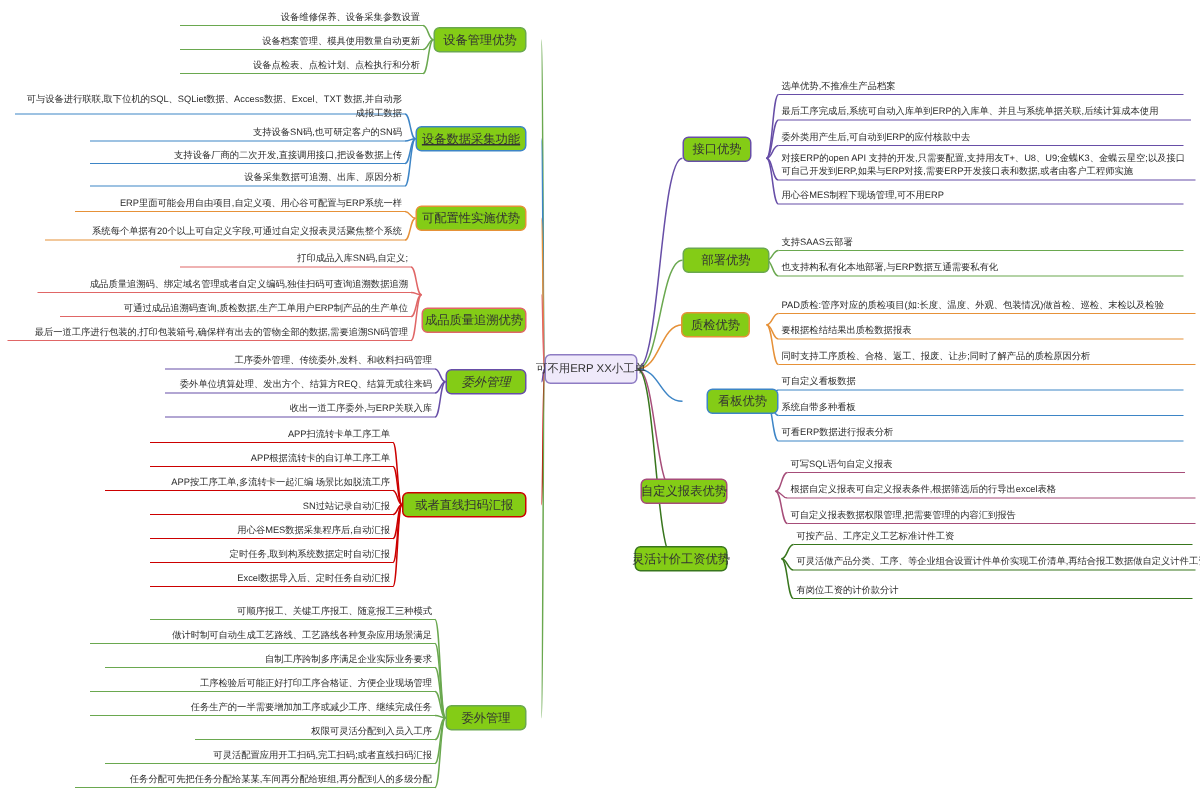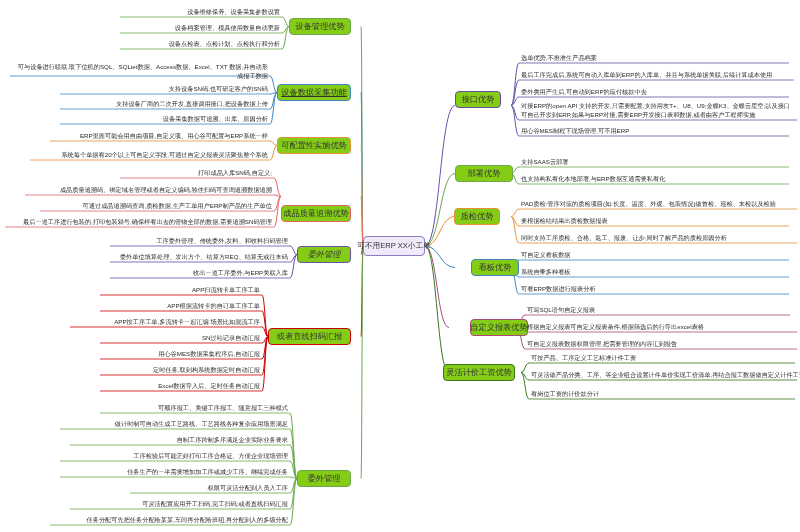--- a/index.html
+++ b/index.html
@@ -201,24 +201,24 @@
   </div>
   <div class="node branch" id="br-b9" style="left:455px;top:165px;width:58px;border-color:#6aa84f;">
     <span>部署优势</span>
   </div>
   <div class="node branch" id="br-b10" style="left:454px;top:208px;width:46px;border-color:#e69138;">
     <span>质检优势</span>
   </div>
   <div class="node branch" id="br-b11" style="left:471px;top:259px;width:48px;border-color:#3d85c6;">
     <span>看板优势</span>
   </div>
-  <div class="node branch" id="br-b12" style="left:470px;top:319px;width:58px;border-color:#a64d79;">
+  <div class="node branch" id="br-b12" style="left:427px;top:319px;width:58px;border-color:#a64d79;">
     <span>自定义报表优势</span>
   </div>
-  <div class="node branch" id="br-b13" style="left:443px;top:364px;width:72px;border-color:#38761d;">
+  <div class="node branch" id="br-b13" style="left:423px;top:364px;width:62px;border-color:#38761d;">
     <span>灵活计价工资优势</span>
   </div>
 
   <div class="node leaf left" style="left:120px;top:7px;width:162px;">
       <span>设备维修保养、设备采集参数设置</span>
     </div>
   <div class="node leaf left" style="left:120px;top:23px;width:162px;">
       <span>设备档案管理、模具使用数量自动更新</span>
     </div>
   <div class="node leaf left" style="left:120px;top:39px;width:162px;">

